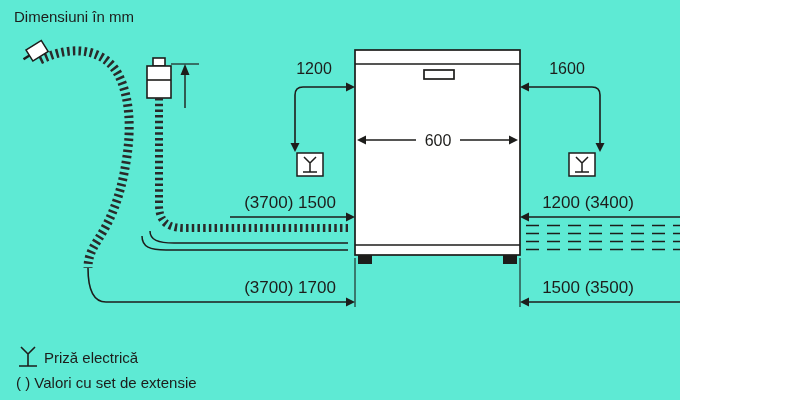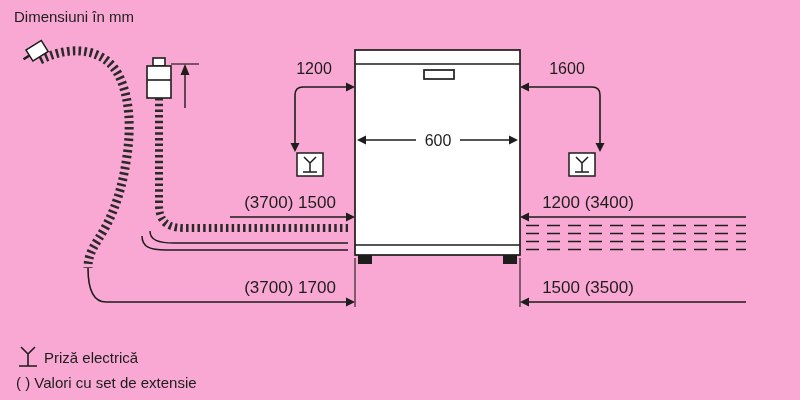--- a/index.html
+++ b/index.html
@@ -1,16 +1,16 @@
 <!DOCTYPE html>
 <html><head>
 <meta charset="utf-8">
 <style>
   html,body{margin:0;padding:0;background:#ffffff;}
-  .stage{position:relative;width:800px;height:400px;background:#f9a8d4;overflow:hidden;}
+  .stage{position:relative;width:680px;height:400px;background:#5eead4;overflow:hidden;}
   svg{display:block;}
   text{font-family:"Liberation Sans","DejaVu Sans",sans-serif;fill:#1d1d1b;}
   .t-title{font-size:15px;}
   .t-dim{font-size:17px;}
   .t-dim-s{font-size:16px;}
   .t-legend{font-size:15px;}
 </style>
 </head>
 <body>
 

